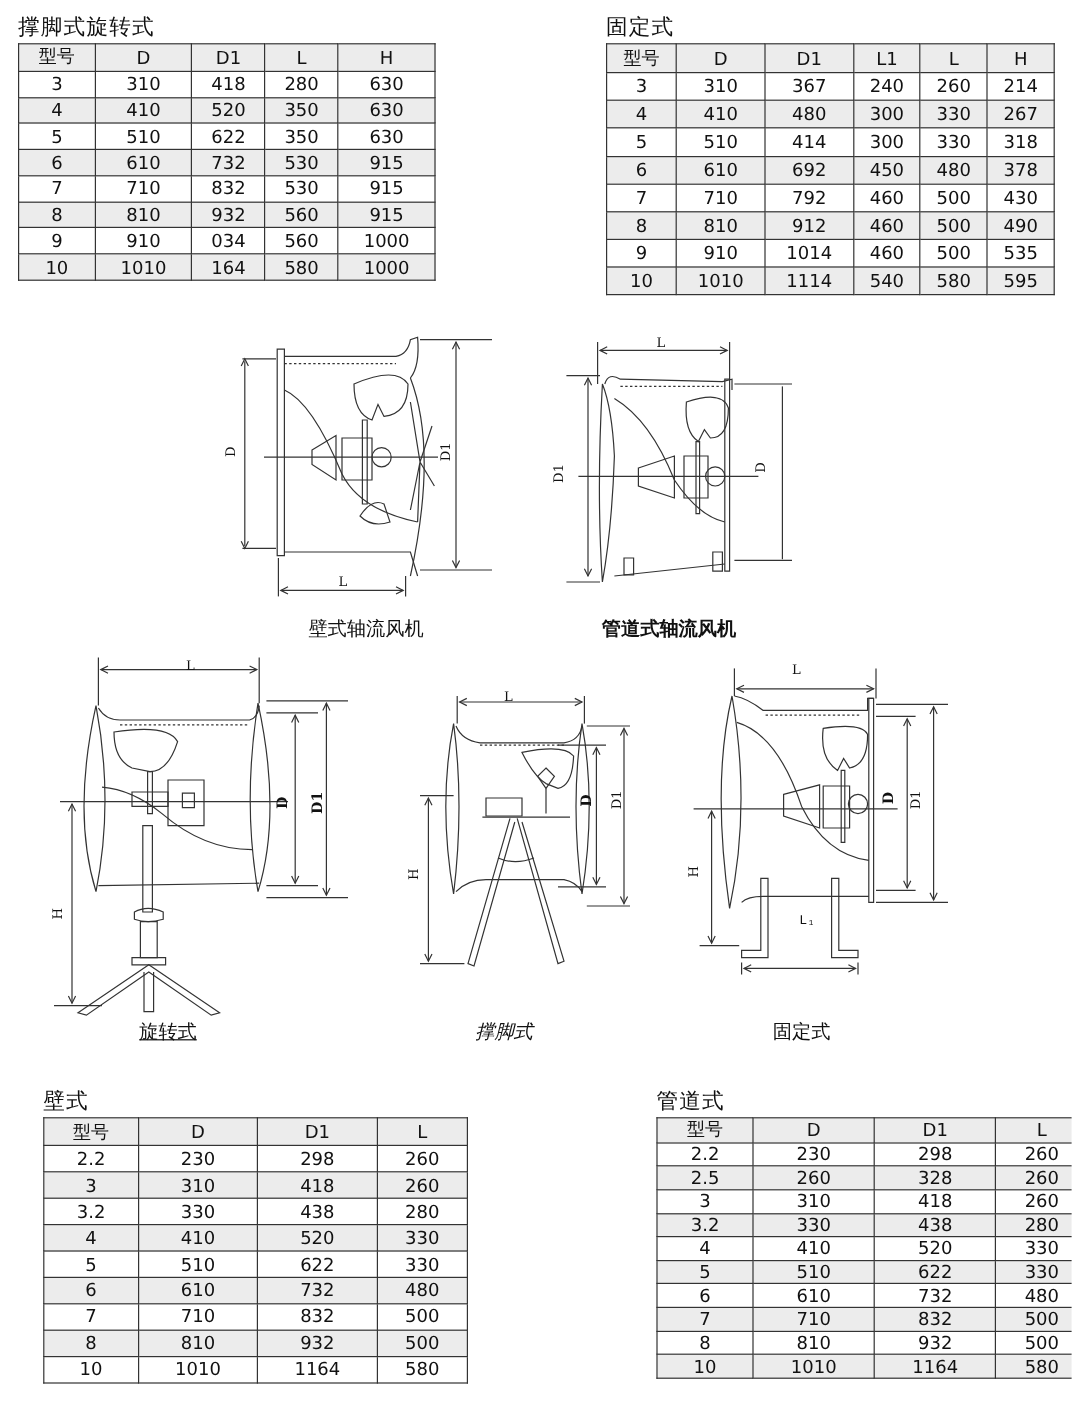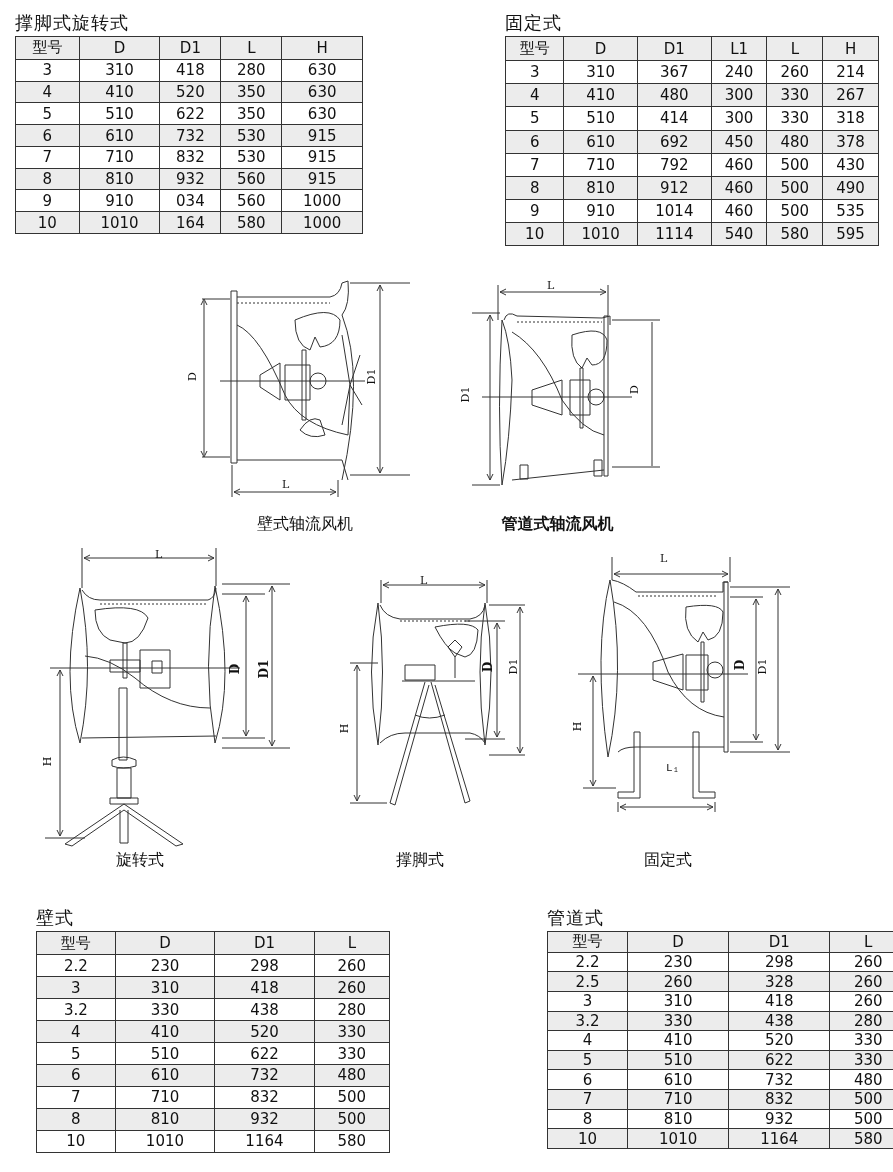--- a/index.html
+++ b/index.html
@@ -406,21 +406,21 @@
   <line x1="232" y1="38" x2="232" y2="198"></line>
   <path d="M229 44 L232 38 L235 44 M229 192 L232 198 L235 192"></path>
   <line x1="5" y1="290" x2="45" y2="290"></line>
   <line x1="20" y1="122" x2="20" y2="288"></line>
   <path d="M17 128 L20 122 L23 128 M17 282 L20 288 L23 282"></path>
 </svg>
 <div class="cap" style="left:155px;top:548px;font-family:'DejaVu Serif',serif;font-size:11px;">L</div>
 <div class="cap" style="left:230px;top:662px;transform:rotate(-90deg);font-family:'DejaVu Serif',serif;font-size:12px;font-weight:bold;">D</div>
 <div class="cap" style="left:255px;top:662px;transform:rotate(-90deg);font-family:'DejaVu Serif',serif;font-size:12px;font-weight:bold;">D1</div>
 <div class="cap" style="left:43px;top:755px;transform:rotate(-90deg);font-family:'DejaVu Serif',serif;font-size:11px;">H</div>
-<div class="cap" style="left:105px;top:850px;width:70px;">旋转式</div>
+<div class="cap" style="left:105px;top:850px;width:70px;text-decoration:underline;">旋转式</div>
 
 <svg style="left:345px;top:575px;" width="190" height="235" viewBox="0 0 190 235" fill="none" stroke="#333" stroke-width="1">
   <path d="M33 28 Q20 95 33 170 Q42 95 33 28 Z"></path>
   <path d="M140 28 Q152 95 140 170 Q130 95 140 28 Z"></path>
   <path d="M35 30 Q40 42 55 44 L125 44 Q138 42 140 30"></path>
   <path d="M55 46 L125 46" stroke-dasharray="2 2"></path>
   <path d="M35 168 Q45 158 60 158 L125 158 Q135 160 140 168"></path>
   <path d="M90 52 Q125 45 133 55 Q132 80 120 82 L110 78 Q100 72 90 52 Z"></path>
   <path d="M110 65 L117 72 L110 82 L103 72 Z"></path>
   <line x1="110" y1="82" x2="110" y2="103"></line>
@@ -443,21 +443,21 @@
   <path d="M149 54 L152 48 L155 54 M149 156 L152 162 L155 156"></path>
   <line x1="5" y1="88" x2="33" y2="88"></line>
     <line x1="5" y1="228" x2="42" y2="228"></line>
   <line x1="12" y1="90" x2="12" y2="226"></line>
   <path d="M9 96 L12 90 L15 96 M9 220 L12 226 L15 220"></path>
 </svg>
 <div class="cap" style="left:420px;top:574px;font-family:'DejaVu Serif',serif;font-size:11px;">L</div>
 <div class="cap" style="left:483px;top:660px;transform:rotate(-90deg);font-family:'DejaVu Serif',serif;font-size:12px;font-weight:bold;">D</div>
 <div class="cap" style="left:506px;top:660px;transform:rotate(-90deg);font-family:'DejaVu Serif',serif;font-size:11px;">D1</div>
 <div class="cap" style="left:340px;top:722px;transform:rotate(-90deg);font-family:'DejaVu Serif',serif;font-size:11px;">H</div>
-<div class="cap" style="left:385px;top:850px;width:70px;">撑脚式</div>
+<div class="cap" style="left:385px;top:850px;width:70px;font-style:italic;">撑脚式</div>
 
 <svg style="left:578px;top:552px;" width="215" height="260" viewBox="0 0 215 260" fill="none" stroke="#333" stroke-width="1">
   <path d="M32 28 Q15 100 30 205 Q48 120 32 28 Z"></path>
   <path d="M34 28 Q45 30 58 40 L140 40 L145 40 L145 30 L150 30"></path>
   <path d="M60 44 L140 44" stroke-dasharray="2 2"></path>
   <rect x="146" y="30" width="4" height="170"></rect>
   <path d="M36 50 Q70 60 90 120 Q110 160 146 165"></path>
   <path d="M40 200 Q45 195 58 195 L146 195"></path>
   <path d="M108 55 Q140 50 145 60 Q145 85 130 88 L125 80 L120 90 Q105 80 108 55 Z"></path>
   <rect x="123" y="90" width="3" height="60"></rect>

